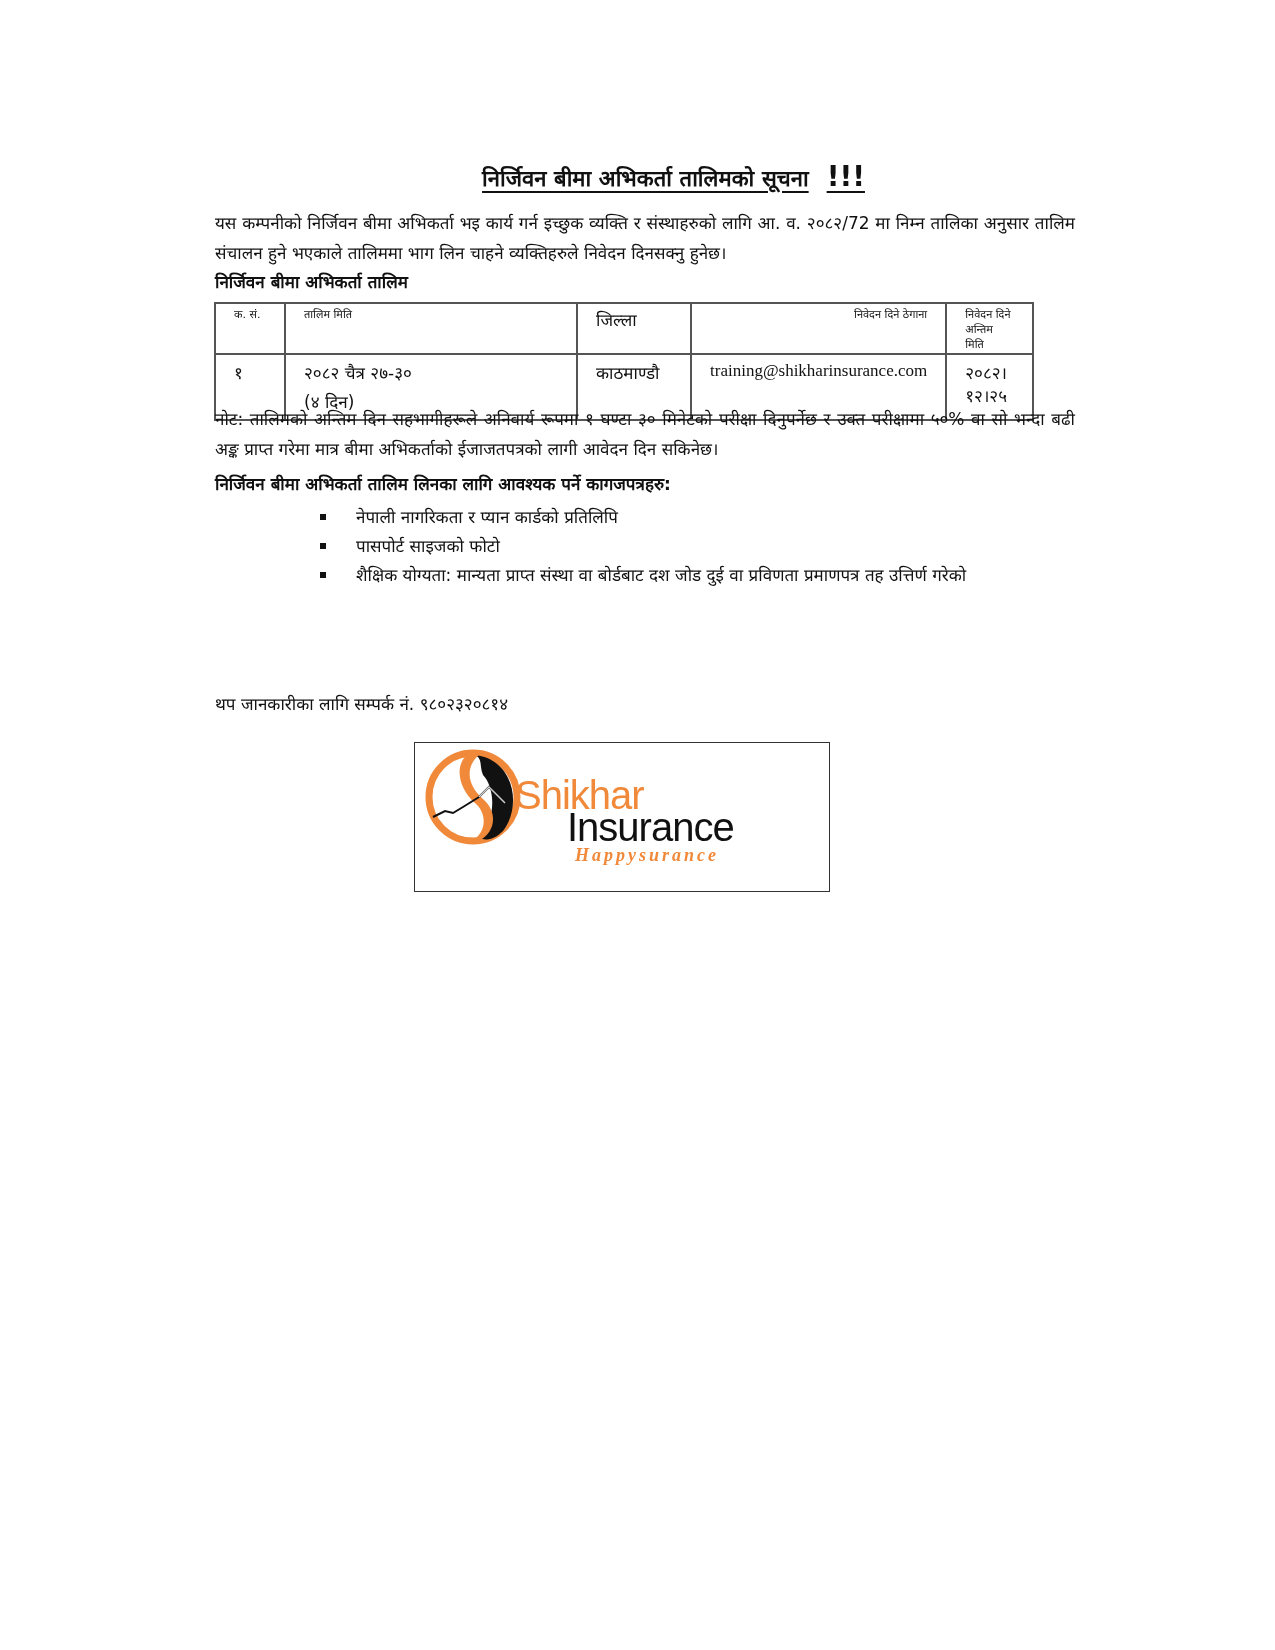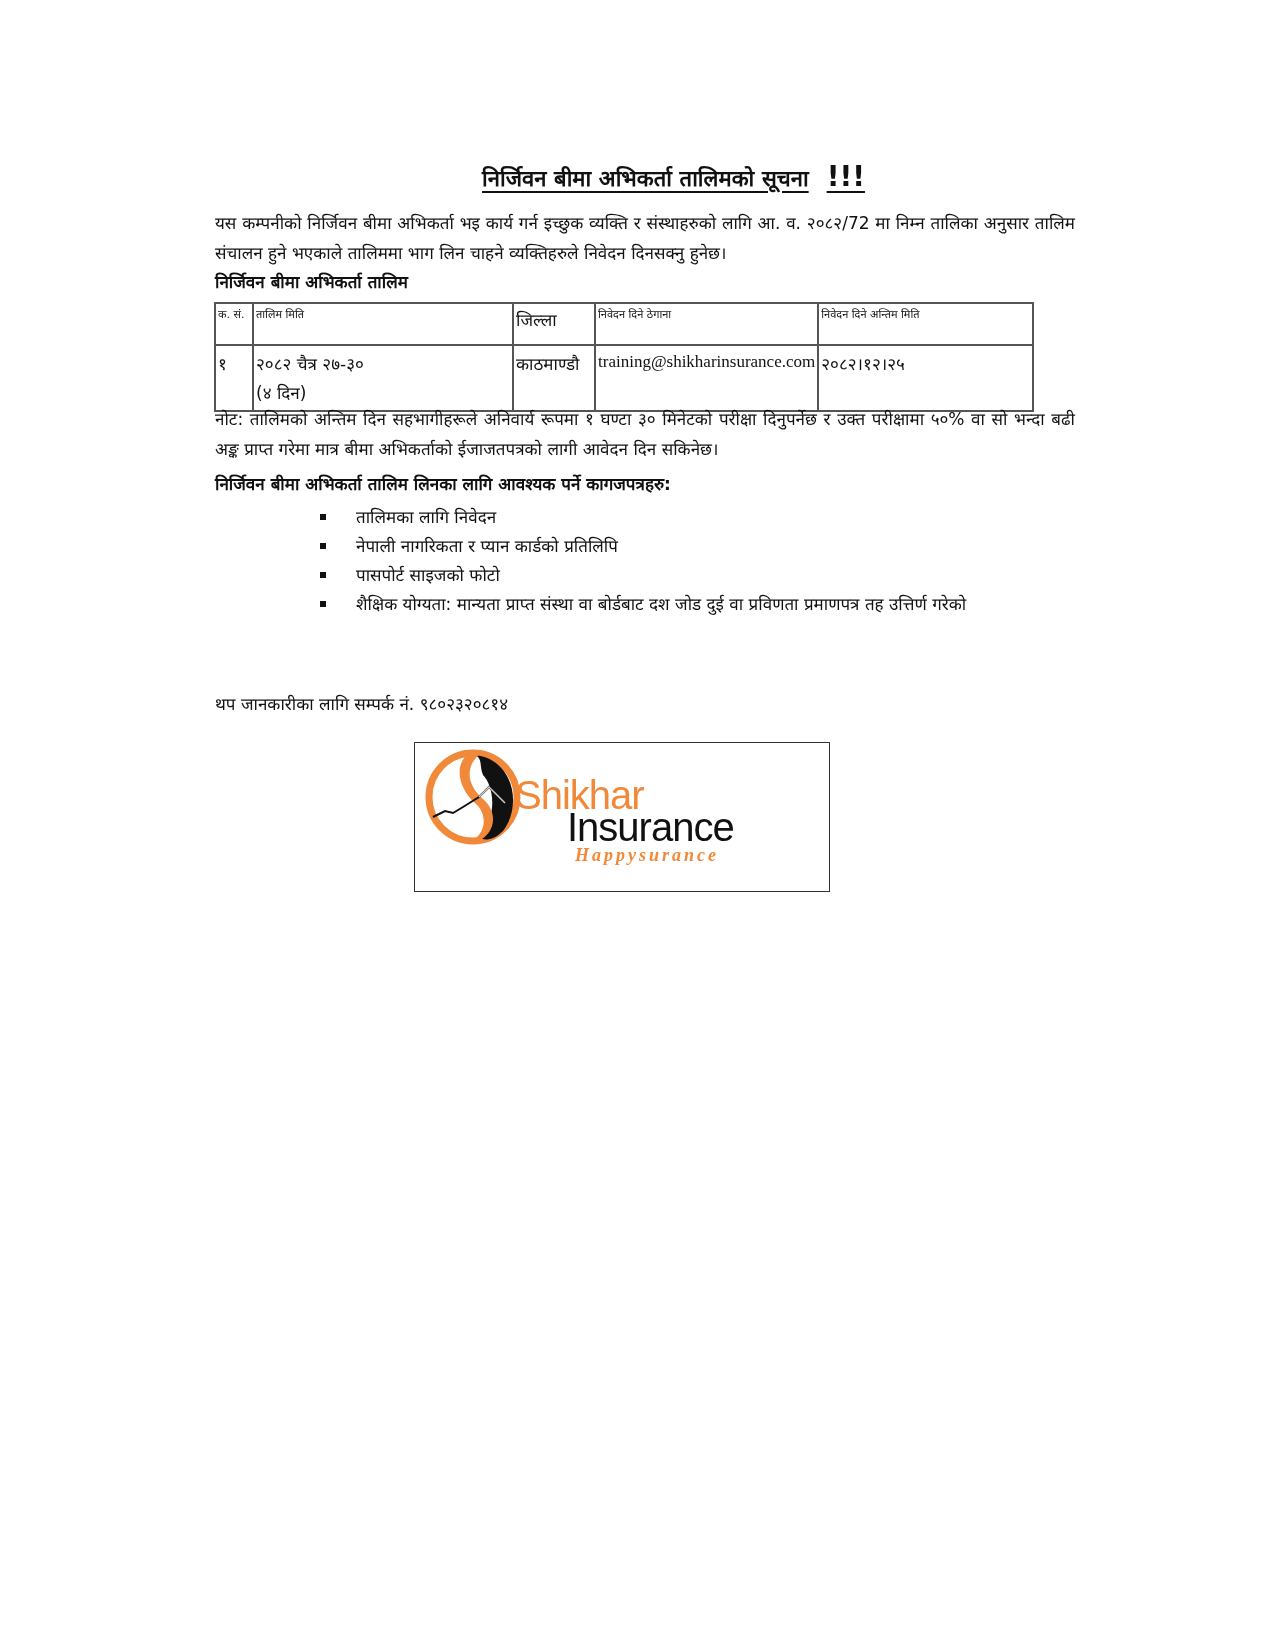--- a/index.html
+++ b/index.html
@@ -7,28 +7,28 @@
          font-family:"DejaVu Sans", sans-serif; color:#111; }
   .abs { position:absolute; }
   .title { left:0; width:1275px; top:160px; text-align:center; font-size:22px; font-weight:bold;padding-left:36px; }
   .title .t-text { text-decoration:underline; text-underline-offset:5px; }
   .title .bang { margin-left:18px; font-size:28px; font-weight:bold; text-decoration:underline; text-underline-offset:5px; }
   .para { left:215px; width:860px; font-size:17px; line-height:30px; text-align:justify; }
   .para1 { top:208px; }
   .heading { left:215px; font-size:17px; font-weight:bold; }
   .h1 { top:270px; }
   table.tbl { position:absolute; left:214px; top:302px; width:820px; border-collapse:collapse; }
-  table.tbl td { border:2px solid #555; vertical-align:top; padding:2px 2px; font-size:17px; }
+  table.tbl td { border:2px solid #555; vertical-align:top; padding:2px 18px; font-size:17px; }
   table.tbl tr.hdr td { height:34px; font-size:11px; }
   table.tbl tr.hdr td.big { font-size:17px; padding-top:4px; }
   table.tbl tr.row td { height:56px; padding-top:6px; }
   table.tbl td.c1 { width:32px; }
   table.tbl td.c2 { width:254px; }
   table.tbl td.c3 { width:76px;margin-left:42px; }
-  table.tbl td.c4 { width:210px; }
+  table.tbl td.c4 { width:210px;text-align:right; }
   .email { font-family:"Liberation Serif", serif; font-size:16px; }
   .line2 { display:block; margin-top:6px; }
   .note { top:404px; }
   .h2 { top:472px; }
   ul.docs { position:absolute; left:320px; top:503px; width:760px; margin:0; padding:0; list-style:none; font-size:17px; line-height:29px; }
   ul.docs li { position:relative; padding-left:36px; }
   ul.docs li .bullet { position:absolute; left:0; top:11px; width:6px; height:6px; background:#111; }
   .contact { left:215px; top:692px; font-size:17px; }
   .logo-box { left:414px; top:742px; width:382px; height:148px; border:1.5px solid #333; background:#fff;padding-left:32px; }
   .logo-svg { position:absolute; left:8px; top:2px; }
@@ -67,21 +67,20 @@
     <td>२०८२।१२।२५</td>
   </tr>
 </tbody>
   </table>
 
 <div class="abs para note">नोट: तालिमको अन्तिम दिन सहभागीहरूले अनिवार्य रूपमा १ घण्टा ३० मिनेटको परीक्षा दिनुपर्नेछ र उक्त परीक्षामा ५०% वा सो भन्दा बढी अङ्क प्राप्त गरेमा मात्र बीमा अभिकर्ताको ईजाजतपत्रको लागी आवेदन दिन सकिनेछ।</div>
 
 <div class="abs heading h2">निर्जिवन बीमा अभिकर्ता तालिम लिनका लागि आवश्यक पर्ने कागजपत्रहरु:</div>
 
 <ul class="docs">
-  <li><span class="bullet"></span><span>तालिमका लागि निवेदन</span></li>
   <li><span class="bullet"></span><span>नेपाली नागरिकता र प्यान कार्डको प्रतिलिपि</span></li>
   <li><span class="bullet"></span><span>पासपोर्ट साइजको फोटो</span></li>
   <li><span class="bullet"></span><span>शैक्षिक योग्यता: मान्यता प्राप्त संस्था वा बोर्डबाट दश जोड दुई वा प्रविणता प्रमाणपत्र तह उत्तिर्ण गरेको</span></li>
 </ul>
 
 <div class="abs contact">थप जानकारीका लागि सम्पर्क नं. ९८०२३२०८१४</div>
 
 <div class="abs logo-box">
   <svg class="logo-svg" width="110" height="110" viewBox="0 0 110 110">
     <circle cx="50" cy="52" r="44" fill="#ffffff" stroke="#f0893a" stroke-width="7"></circle>

